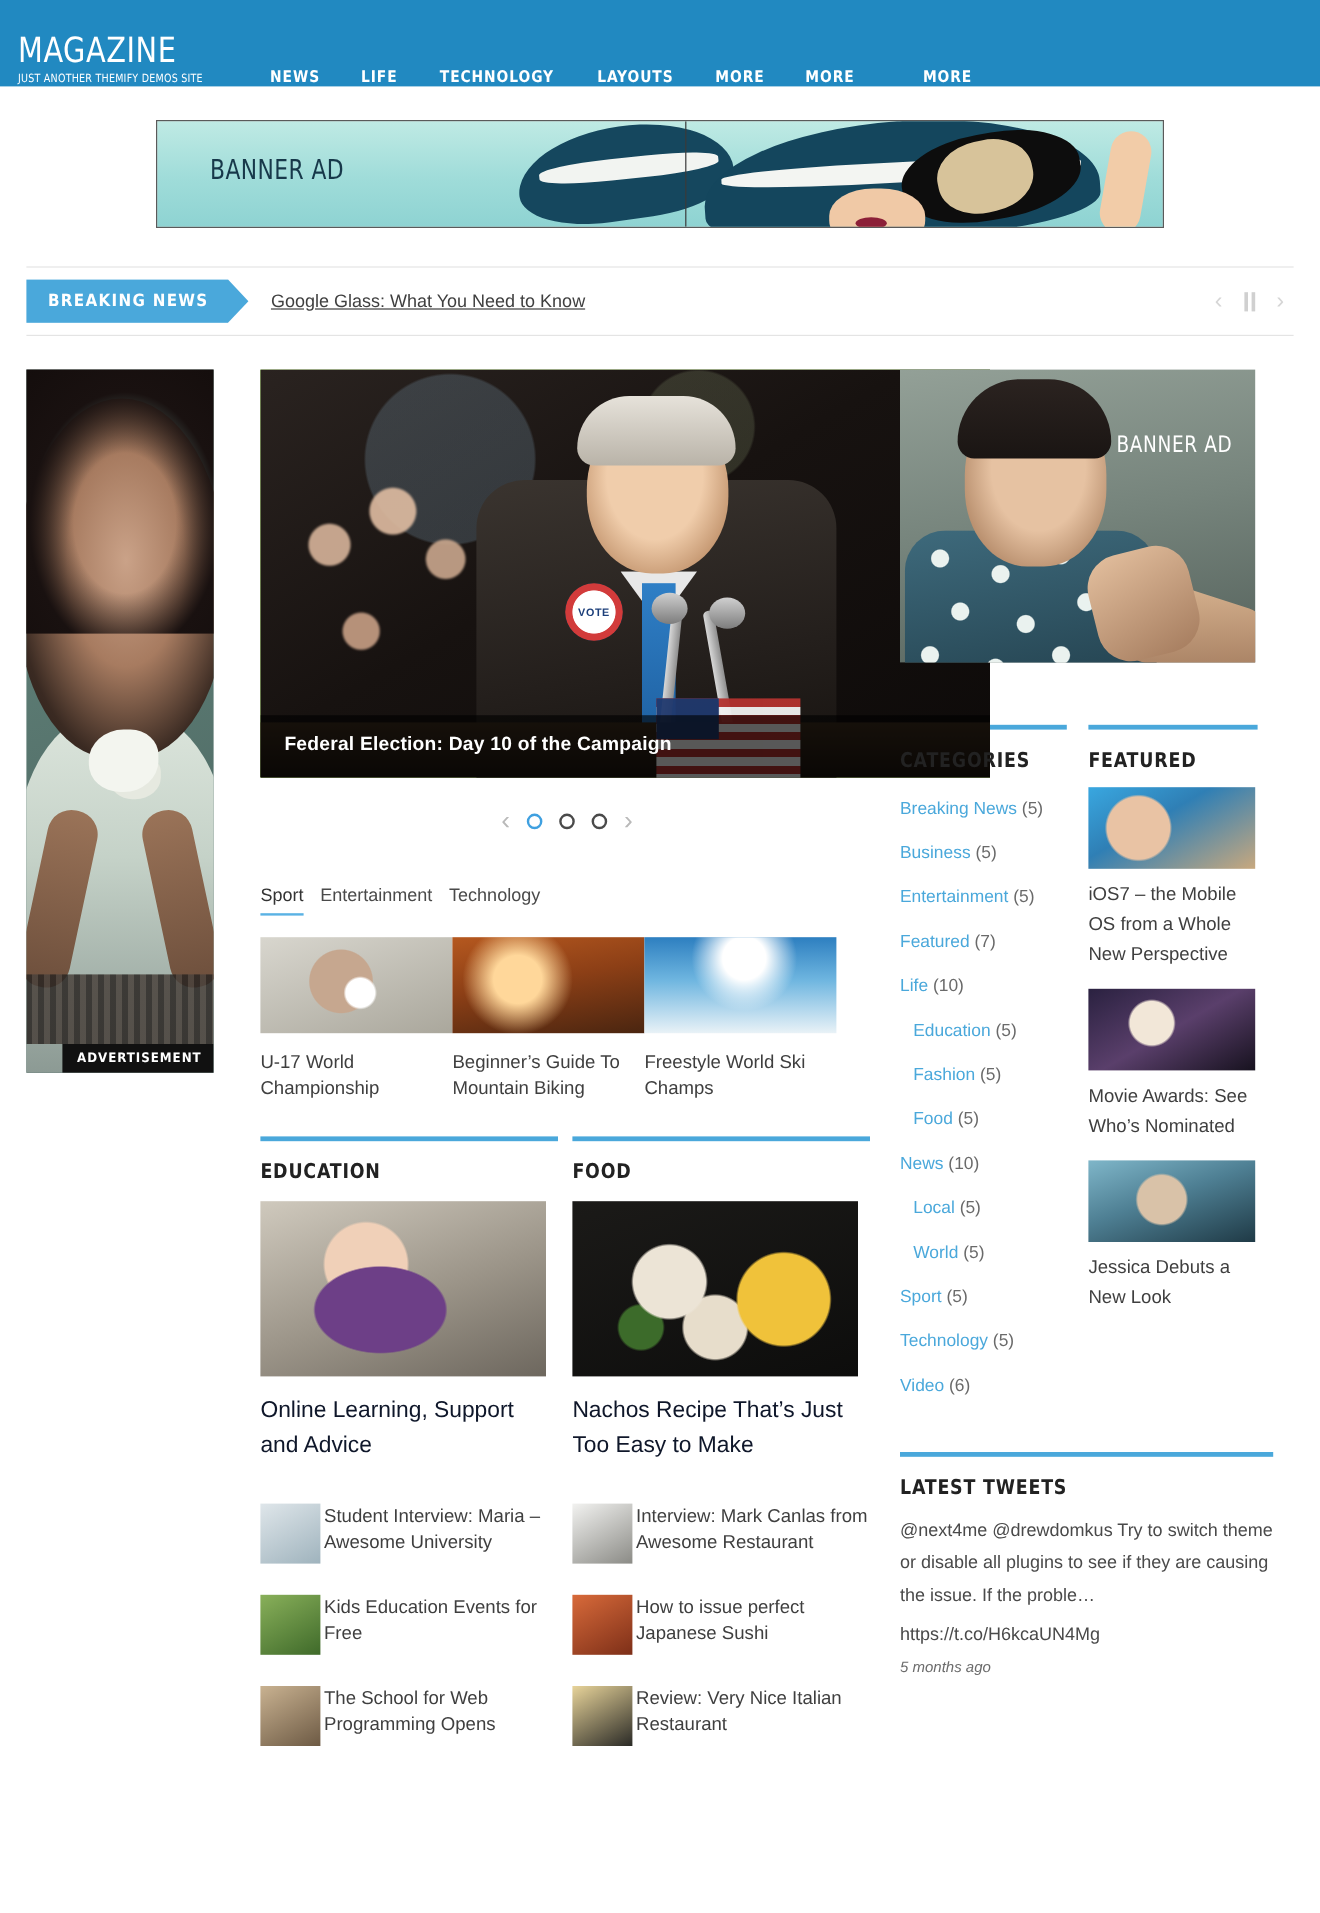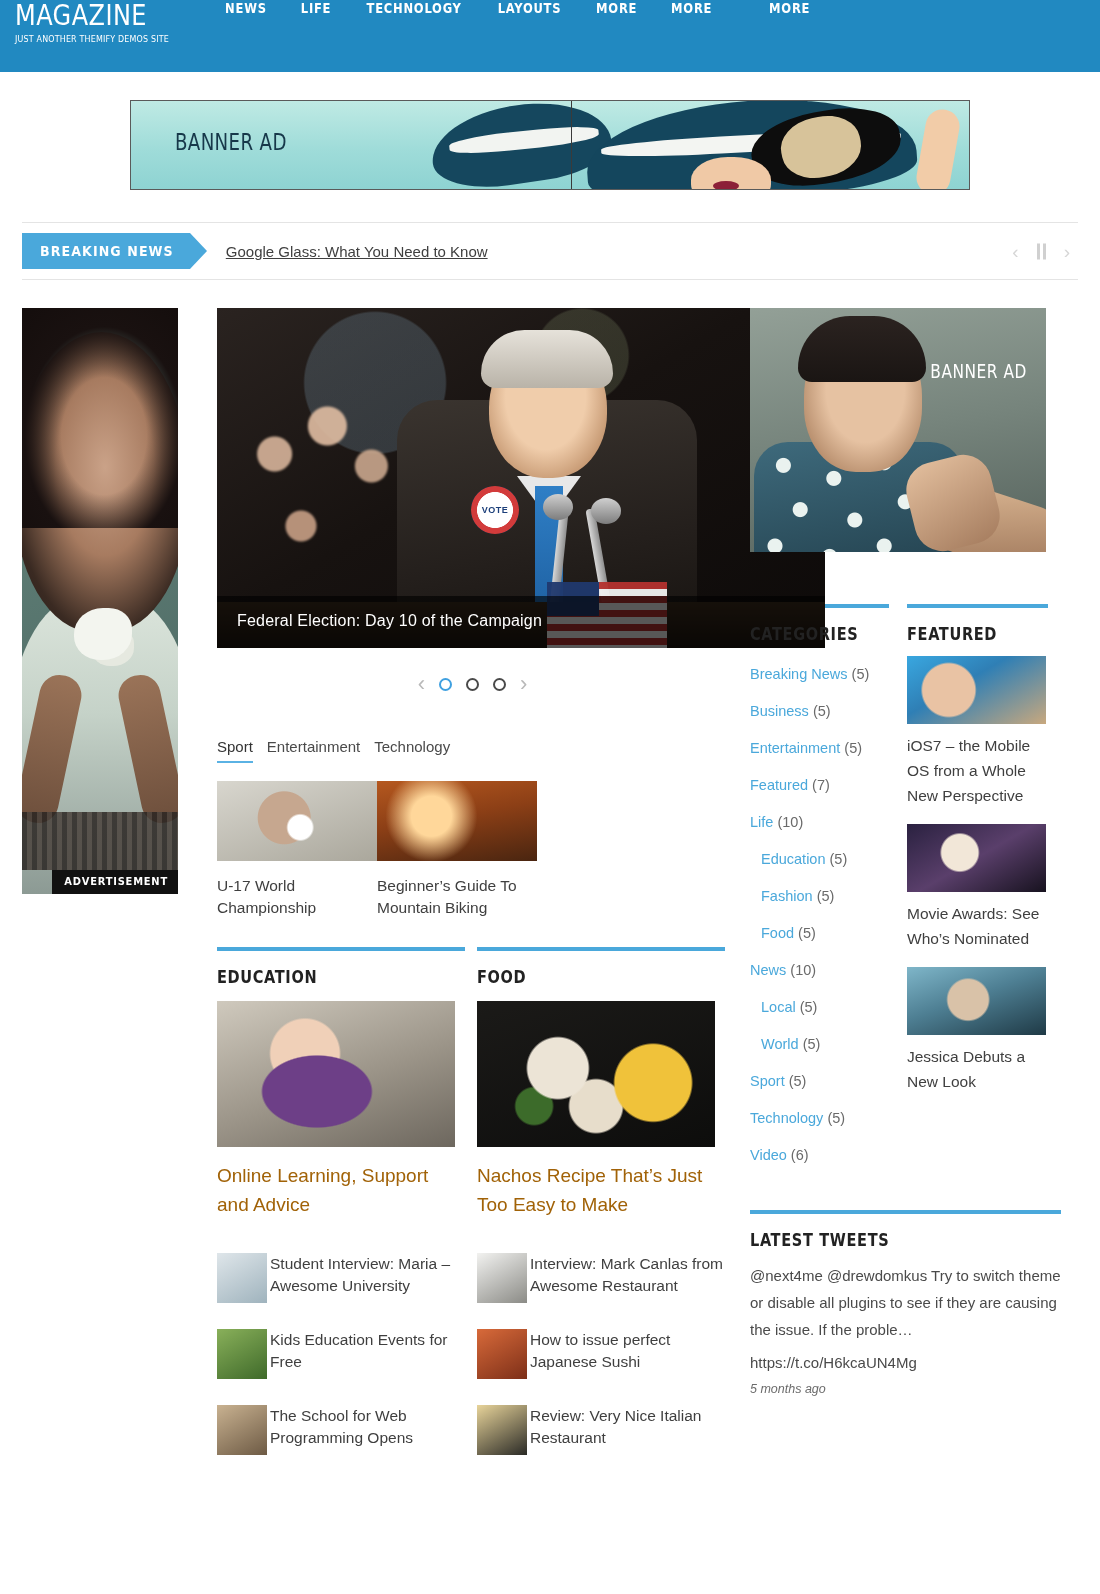--- a/index.html
+++ b/index.html
@@ -9,21 +9,21 @@
     font-family: "Liberation Sans", sans-serif;
     color: #3d3d3d;
   }
   body { width: 1100px; min-height: 1594px; overflow: hidden; }
 
   
   .site-header {
     background: #2189c1;
     height: 72px;
     display: flex;
-    align-items: flex-start;
+    align-items: flex-end;
     padding: 0 14px 0 14px;
     position: relative;
   }
   .logo-block { width: 178px; flex: none; padding-left: 1px; }
   .logo-title {
     font-family: "DejaVu Sans Condensed", "Liberation Sans Narrow", "Liberation Sans", sans-serif;
     font-size: 29px;
     line-height: 30px;
     font-weight: 400;
     color: #ffffff;
@@ -265,21 +265,21 @@
   .slider .desk {
     position:absolute; left:0; bottom:0; width:100%; height:46px;
     background: linear-gradient(180deg,#3a2b1c,#1a130d);
   }
   .slider-caption {
     position:absolute; left:0; right:0; bottom:0;
     background: rgba(0,0,0,0.62);
     padding: 16px 20px 18px 20px;
   }
   .slider-caption .t {
-    color:#ffffff; font-size:16px; font-weight:400; letter-spacing:.2px;
+    color:#ffffff; font-size:16px; font-weight:700; letter-spacing:.2px;
   }
   .slider-nav {
     display:flex; align-items:center; justify-content:center;
     gap: 14px; margin-top: 24px; height: 24px;
   }
   .slider-arrow { color:#b9b9b9; font-size:22px; line-height:1; }
   .dot { width:13px; height:13px; border-radius:50%; border:2px solid #4a4a4a; }
   .dot.active { border-color:#3fa0e0; }
 
   
@@ -318,21 +318,21 @@
   .cat-col + .cat-col { margin-left: 12px; }
   .cat-rule { height:4px; background:#4aa8db; width:248px; }
   .cat-title {
     font-family: "DejaVu Sans Condensed", "Liberation Sans Narrow", "Liberation Sans", sans-serif;
     font-size: 17px; font-weight: 700; letter-spacing: .7px;
     color:#222; margin-top: 16px; margin-bottom: 14px;
     transform: scaleX(.95); transform-origin:left center;
   }
   .cat-hero { width:238px; height:146px; overflow:hidden; }
   .cat-hero-title {
-    font-size: 19px; line-height: 29px; color:#a16207;
+    font-size: 19px; line-height: 29px; color:#0f172a;
     margin-top: 14px; width: 238px;
   }
   .hero-edu { background:
       radial-gradient(circle at 37% 36%, #f0d0b8 0 34px, rgba(0,0,0,0) 36px),
       linear-gradient(160deg,#cfc9bd 0%, #9b9488 55%, #6d675e 100%); }
   .hero-edu::after{ content:""; display:block; width:100%; height:100%;
       background: radial-gradient(ellipse at 42% 62%, #6d3f87 0 54px, rgba(0,0,0,0) 56px); }
   .hero-food { background:
       radial-gradient(circle at 74% 56%, #f0c23a 0 38px, rgba(0,0,0,0) 40px),
       radial-gradient(circle at 34% 46%, #ece4d6 0 30px, rgba(0,0,0,0) 32px),
@@ -535,20 +535,24 @@
         </div>
         <div class="tab-grid">
           <div class="tab-card">
             <div class="thumb th-soccer"></div>
             <div class="ttl">U-17 World Championship</div>
           </div>
           <div class="tab-card">
             <div class="thumb th-bike"></div>
             <div class="ttl">Beginner’s Guide To Mountain Biking</div>
           </div>
+          <div class="tab-card">
+            <div class="thumb th-ski"></div>
+            <div class="ttl">Freestyle World Ski Champs</div>
+          </div>
         </div>
       </div>
 
       <div class="cat-row">
 
         <div class="cat-col">
           <div class="cat-rule"></div>
           <div class="cat-title">EDUCATION</div>
           <div class="cat-hero hero-edu"></div>
           <div class="cat-hero-title">Online Learning, Support and Advice</div>

